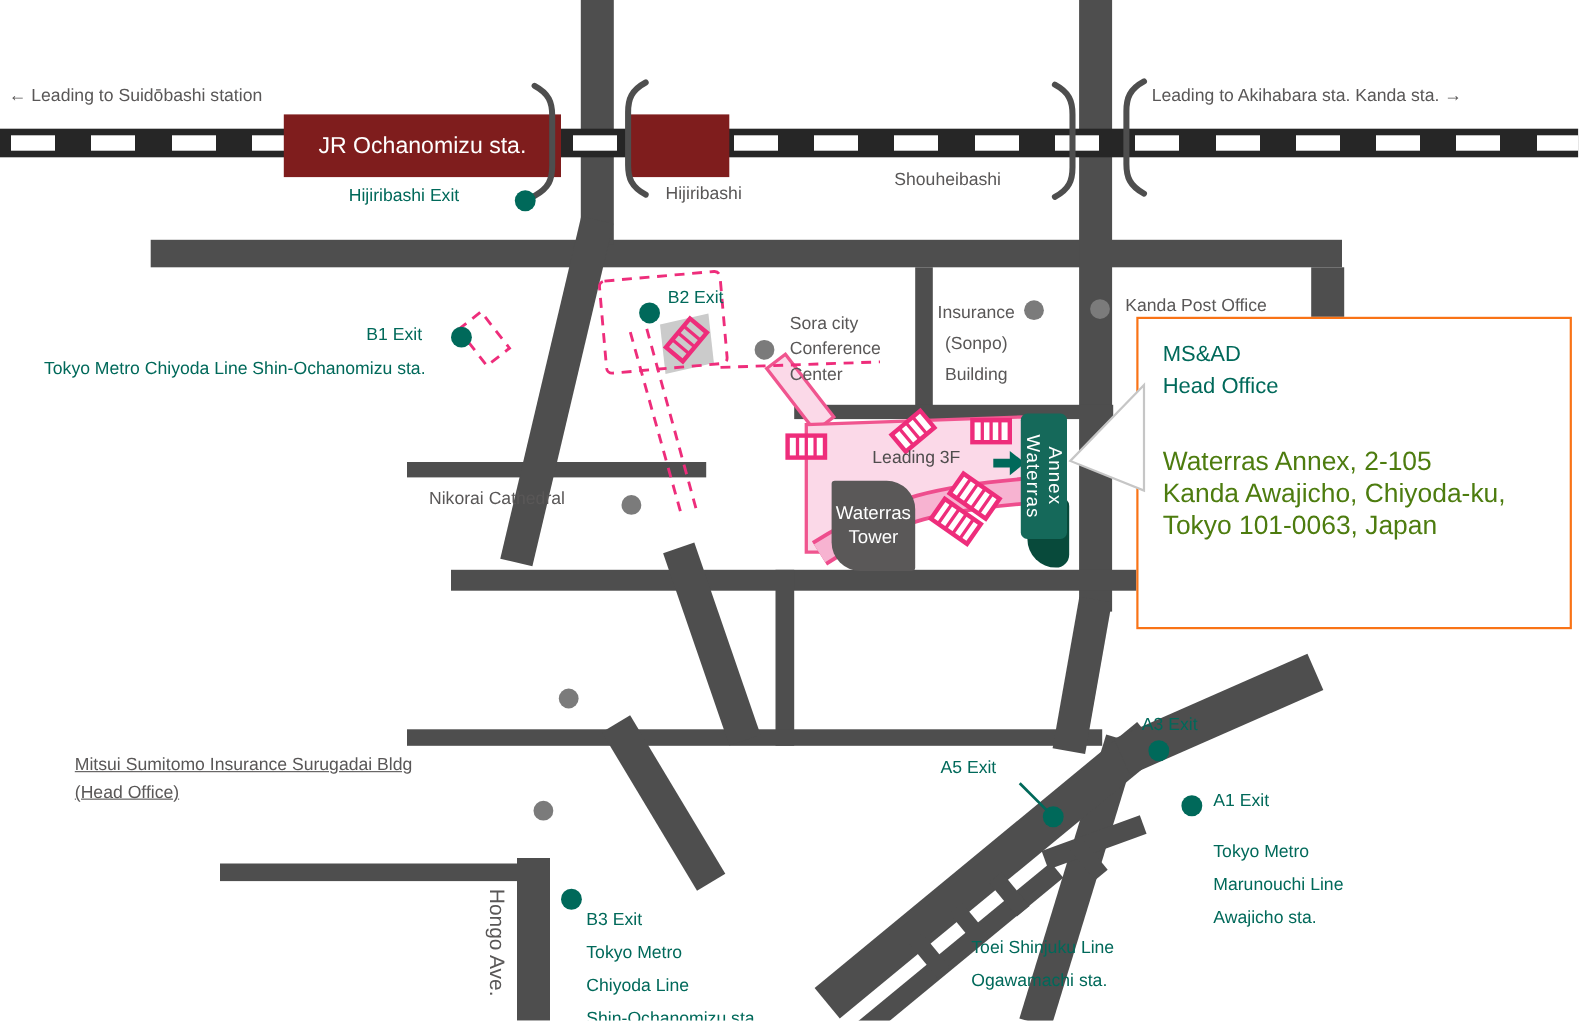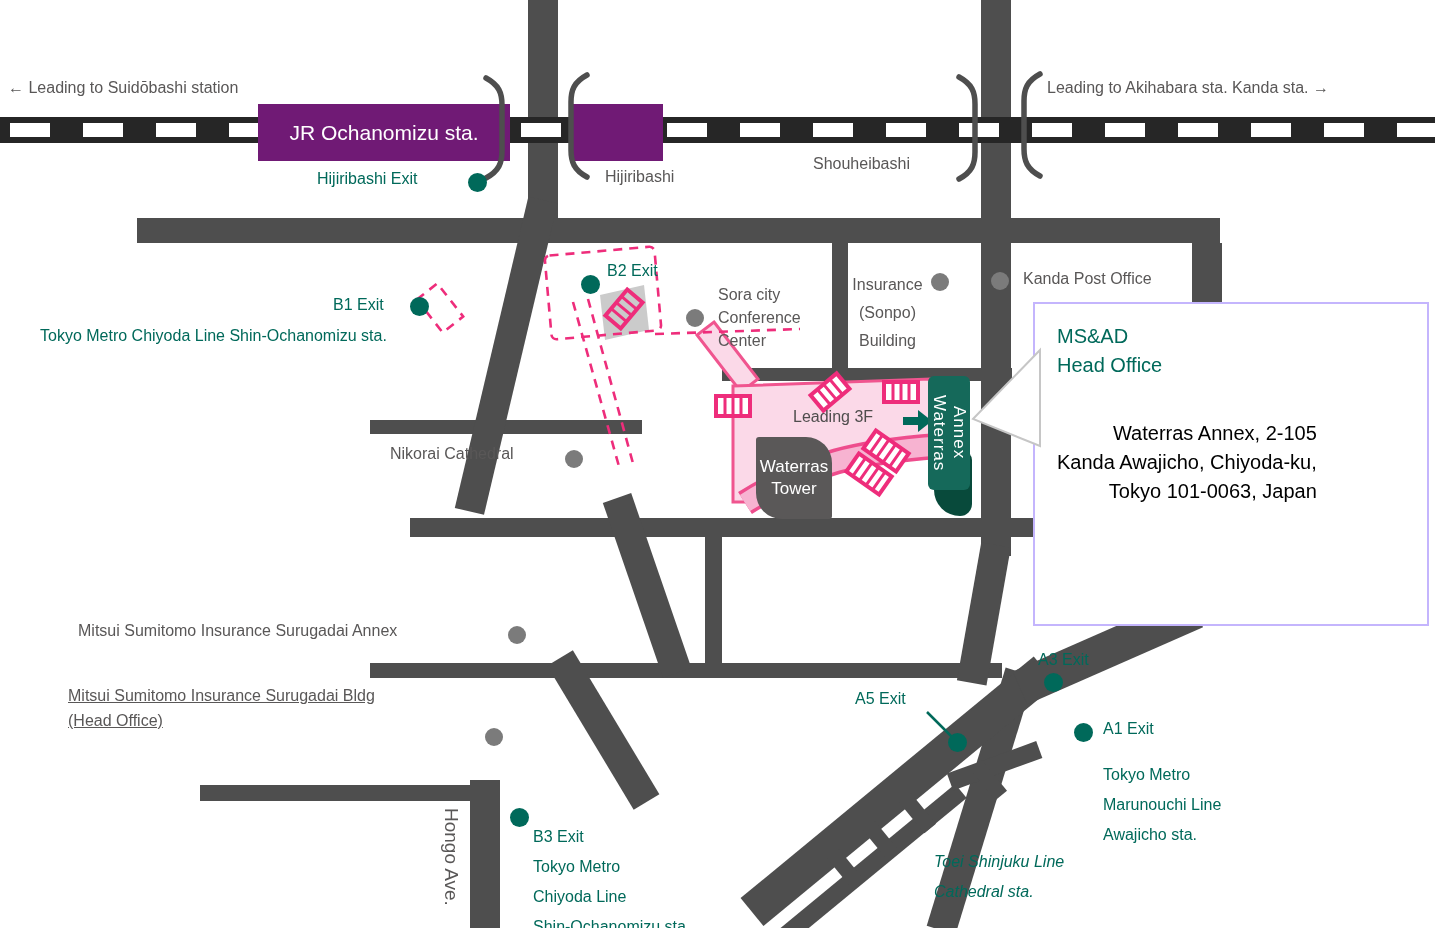--- a/index.html
+++ b/index.html
@@ -6,21 +6,21 @@
   #map{position:relative;width:1435px;height:928px;overflow:hidden;background:#fff;
        font-family:"Liberation Sans",sans-serif;}
   .road{position:absolute;background:#4E4E4E;}
   .lbl{position:absolute;white-space:nowrap;font-size:16px;color:#595757;line-height:1.1;}
   .teal{color:#00695A;}
   .dt,.dg{position:absolute;border-radius:50%;}
   .dt{width:19px;height:19px;background:#00695A;}
   .dg{width:18px;height:18px;background:#7B7B7B;}
   .z1{z-index:1}.z2{z-index:2}.z3{z-index:3}.z4{z-index:4}.z5{z-index:5}.z6{z-index:6}
   svg{position:absolute;left:0;top:0;pointer-events:none;}
-  .blackbox{position:absolute;background:#701a75;}
+  .blackbox{position:absolute;background:#7f1d1d;}
   .vert{writing-mode:vertical-lr;}
 </style>
 </head>
 <body>
 
 <div id="map">
 
   <div class="road z1" style="left:137px;top:218px;width:1083px;height:25px;"></div>
   <div class="road z1" style="left:528px;top:0;width:30px;height:222px;"></div>
   <div class="road z1" style="left:981px;top:0;width:30px;height:556px;"></div>
@@ -122,26 +122,26 @@
     <div class="vert" style="color:#fff;font-size:17px;letter-spacing:1px;line-height:1.15;text-align:center;">
       <div>Waterras</div>
       <div>Annex</div>
     </div>
   </div>
   <div class="z3" style="position:absolute;left:756px;top:437px;width:76px;height:82px;background:#5A5858;border-radius:3px 26px 3px 26px;color:#fff;font-size:17px;display:flex;flex-direction:column;align-items:center;justify-content:center;line-height:1.3;">
     <div>Waterras</div>
     <div>Tower</div>
   </div>
 
-  <div class="z4" style="position:absolute;left:1033px;top:302px;width:396px;height:324px;background:#fff;border:2px solid #c4b5fd;box-sizing:border-box;">
+  <div class="z4" style="position:absolute;left:1033px;top:288px;width:396px;height:284px;background:#fff;border:2px solid #f97316;box-sizing:border-box;">
     <div style="position:absolute;left:22px;top:18px;font-size:20px;line-height:29px;color:#00695A;">
       <div>MS&amp;AD</div>
       <div>Head Office</div>
     </div>
-    <div style="position:absolute;left:22px;top:115px;font-size:20px;line-height:29px;color:#000000;text-align:right;">
+    <div style="position:absolute;left:22px;top:115px;font-size:24px;line-height:29px;color:#4d7c0f;">
       <div>Waterras Annex, 2-105</div>
       <div>Kanda Awajicho, Chiyoda-ku,</div>
       <div>Tokyo 101-0063, Japan</div>
     </div>
   </div>
 
   <svg class="z5" width="1435" height="928" viewBox="0 0 1435 928">
     <path d="M1040,350 L973,419 L1040,446 Z" fill="#fff" stroke="#C6C6C6" stroke-width="2"></path>
   </svg>
 
@@ -174,40 +174,39 @@
     <div>Conference</div>
     <div>Center</div>
   </div>
   <div class="lbl z6" style="left:845px;top:271px;line-height:28px;width:85px;text-align:center;">
     <div>Insurance</div>
     <div>(Sonpo)</div>
     <div>Building</div>
   </div>
   <div class="lbl z6" style="left:1023px;top:270px;">Kanda Post Office</div>
   <div class="lbl z6" style="left:390px;top:445px;">Nikorai Cathedral</div>
-  <div class="lbl z6" style="left:78px;top:622px;">Mitsui Sumitomo Insurance Surugadai Annex</div>
   <div class="lbl z6" style="left:68px;top:683px;width:402px;text-align:left;line-height:25px;text-decoration:underline;">
     <div>Mitsui Sumitomo Insurance Surugadai Bldg</div>
     <div>(Head Office)</div>
   </div>
   <div class="lbl z6 vert" style="left:440px;top:808px;font-size:19px;">Hongo Ave.</div>
 
   <div class="lbl z6" style="left:793px;top:408px;color:#4F4D4D;">Leading 3F</div>
 
   <div class="lbl z6 teal" style="left:1038px;top:651px;">A3 Exit</div>
   <div class="lbl z6 teal" style="left:855px;top:690px;">A5 Exit</div>
   <div class="lbl z6 teal" style="left:1103px;top:720px;">A1 Exit</div>
   <div class="lbl z6 teal" style="left:1103px;top:760px;line-height:30px;">
     <div>Tokyo Metro</div>
     <div>Marunouchi Line</div>
     <div>Awajicho sta.</div>
   </div>
-  <div class="lbl z6 teal" style="left:934px;top:847px;line-height:30px;font-style:italic;">
+  <div class="lbl z6 teal" style="left:883px;top:847px;line-height:30px;">
     <div>Toei Shinjuku Line</div>
-    <div>Cathedral sta.</div>
+    <div>Ogawamachi sta.</div>
   </div>
   <div class="lbl z6 teal" style="left:533px;top:822px;line-height:30px;">
     <div>B3 Exit</div>
     <div>Tokyo Metro</div>
     <div>Chiyoda Line</div>
     <div>Shin-Ochanomizu sta.</div>
   </div>
 
 </div>
 

